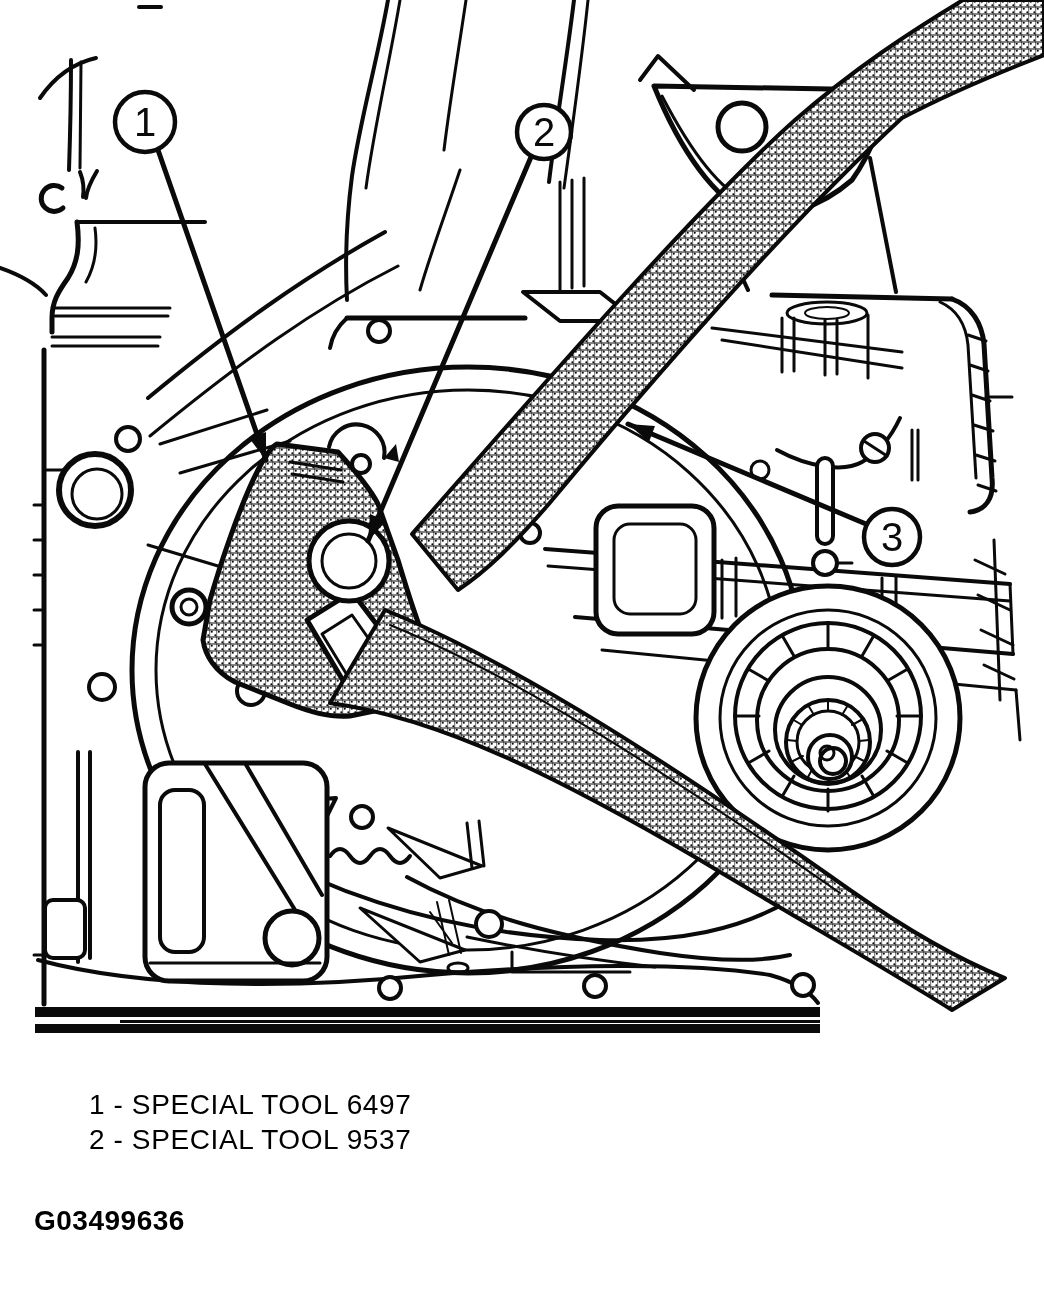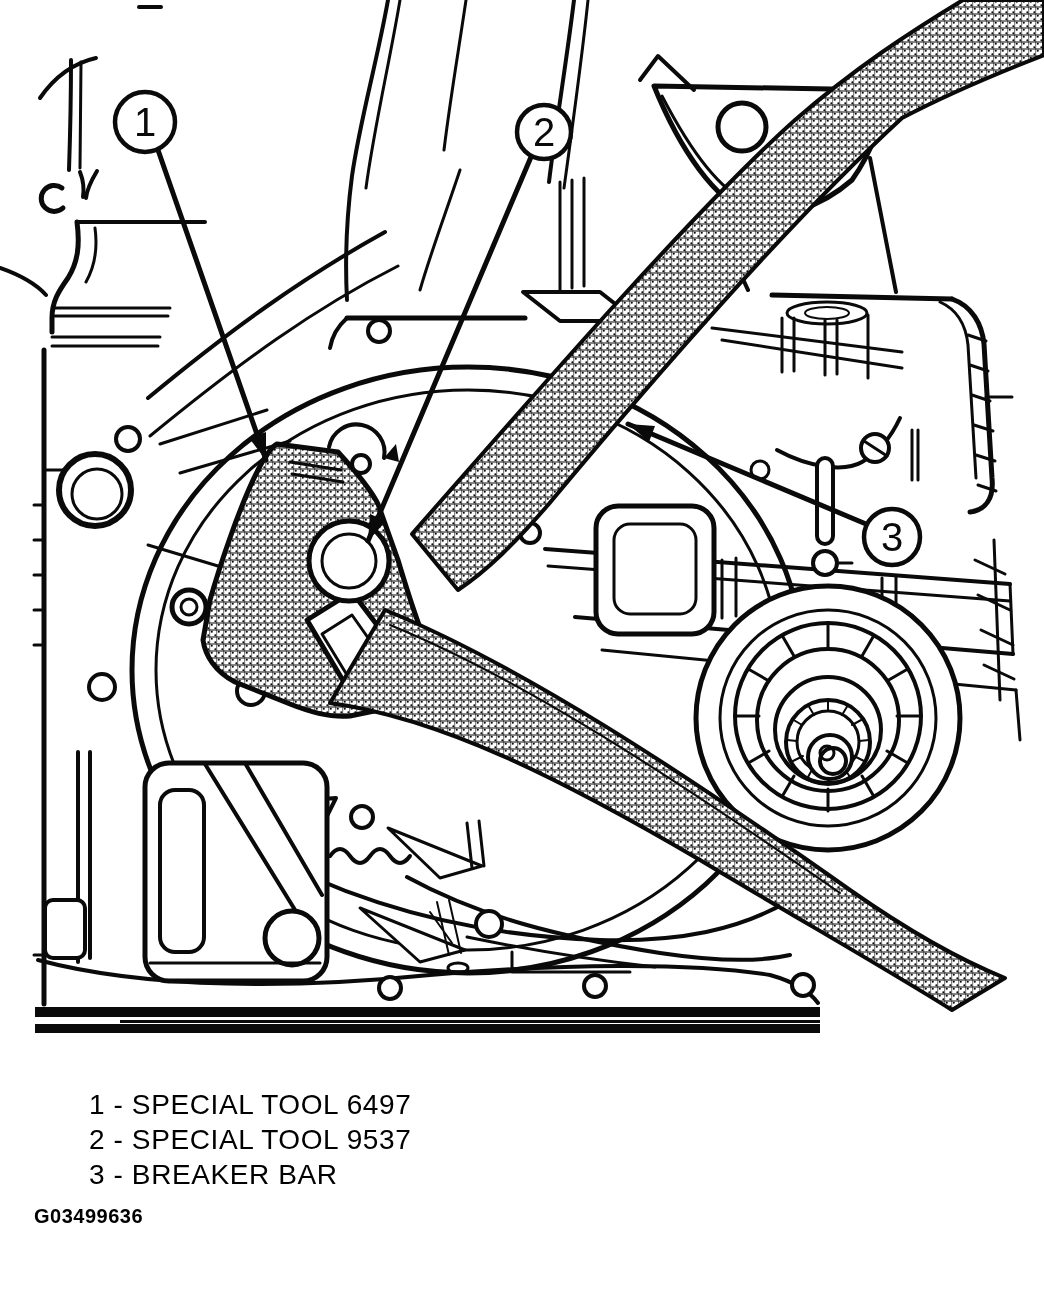--- a/index.html
+++ b/index.html
@@ -4,21 +4,21 @@
 <style>
   html,body{margin:0;padding:0;background:#fff;}
   #page{position:relative;width:1044px;height:1304px;background:#fff;overflow:hidden;
         font-family:"Liberation Sans",sans-serif;color:#000;}
   #art{position:absolute;left:0;top:0;}
   .legend{position:absolute;left:48px;font-size:28px;letter-spacing:.6px;color:#000;
           white-space:pre;font-family:"Liberation Sans",sans-serif;margin-left:41px;}
   #legend-line-1{top:1089px;}
   #legend-line-2{top:1124px;}
   #legend-line-3{top:1159px;}
-  #figure-id{position:absolute;left:34px;top:1205px;font-size:20px;font-weight:700;
+  #figure-id{position:absolute;left:34px;top:1205px;font-size:28px;font-weight:700;
              letter-spacing:.5px;font-family:"Liberation Sans",sans-serif;}
   .co-num{font-family:"Liberation Sans",sans-serif;font-size:40px;}
 </style>
 </head>
 <body>
 
 <div id="page">
 
 <svg id="art" width="1044" height="1304" viewBox="0 0 1044 1304" fill="none" stroke="#0a0a0a" stroke-linecap="round" stroke-linejoin="round">
 
@@ -232,16 +232,15 @@
 
   <g stroke="none" fill="#0a0a0a">
     <rect x="35" y="1007" width="785" height="10"></rect>
     <rect x="120" y="1020" width="700" height="3"></rect>
     <rect x="35" y="1024" width="785" height="9"></rect>
   </g>
 </svg>
 
 <div class="legend" id="legend-line-1">1 - SPECIAL TOOL 6497</div>
 <div class="legend" id="legend-line-2">2 - SPECIAL TOOL 9537</div>
-<div class="legend" id="legend-line-3">3 - BREAKER BAR</div>
 <div id="figure-id">G03499636</div>
 
 </div>
 
 </body></html>

